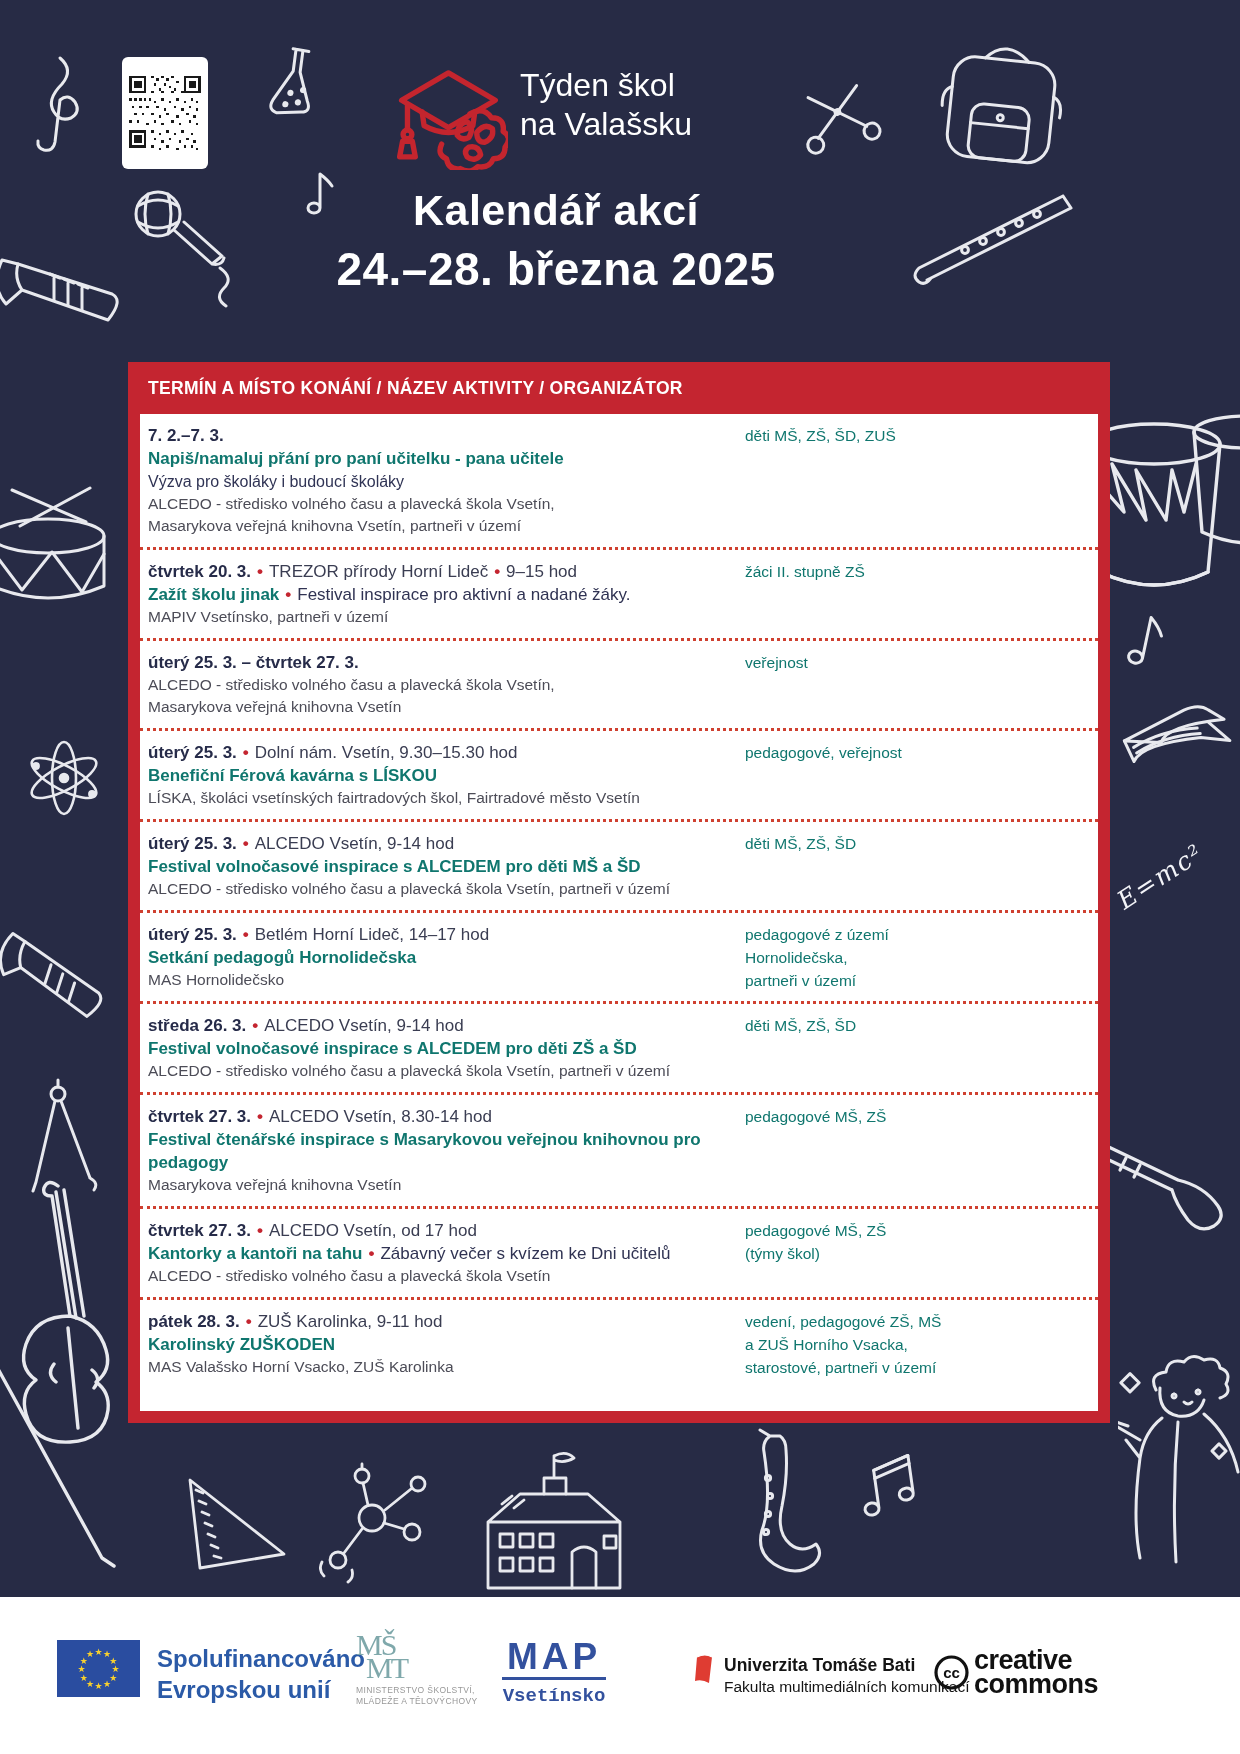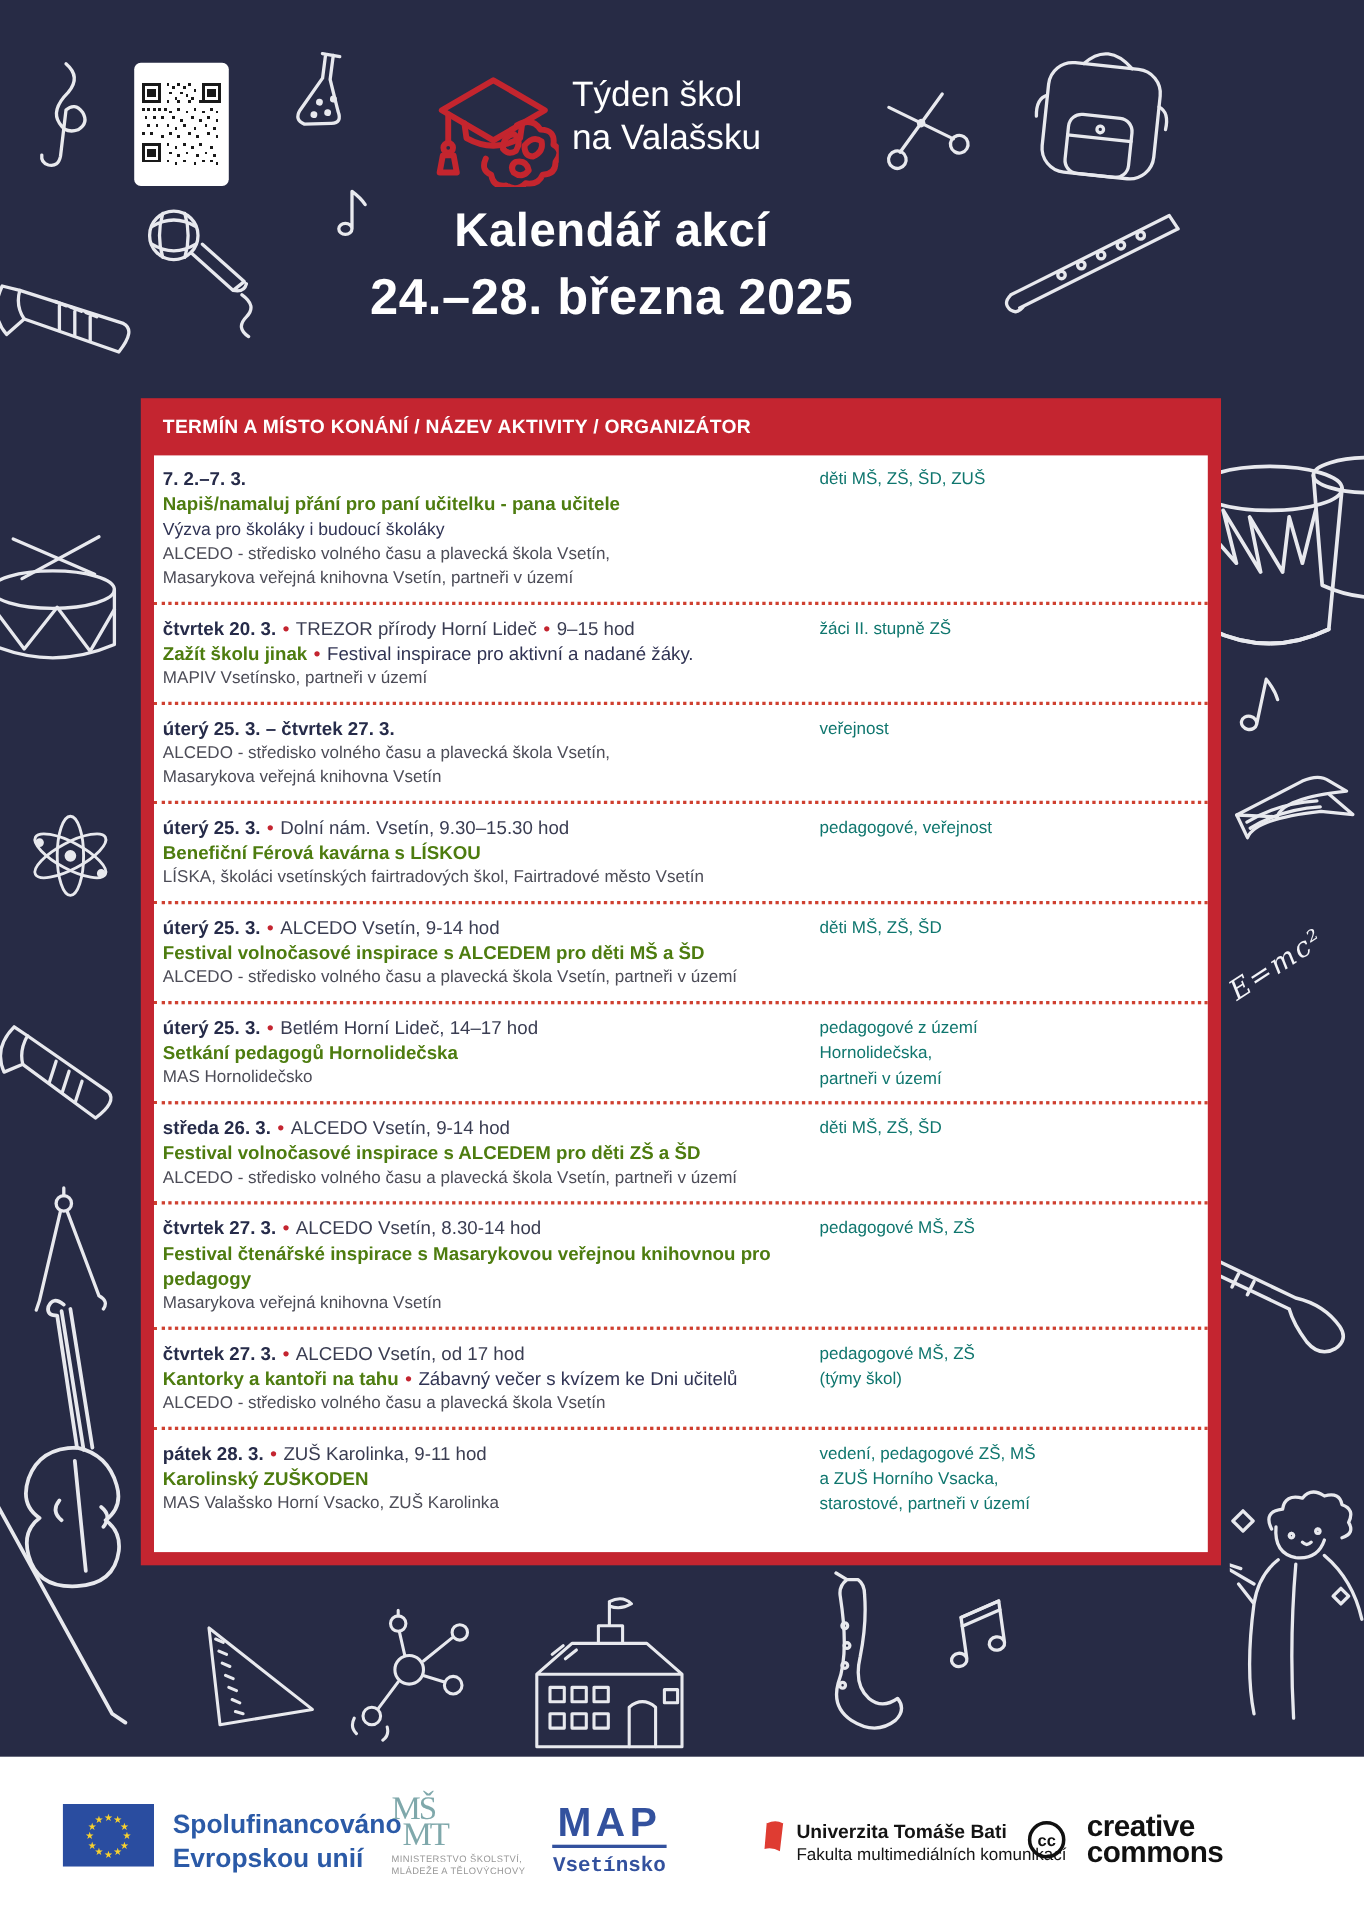--- a/index.html
+++ b/index.html
@@ -23,21 +23,21 @@
   .th1,.th2{position:absolute;top:16px;color:#fff;font-weight:700;font-size:17.5px;letter-spacing:0.3px;}
   .th1{left:8px;} .th2{left:605px;margin-top:46px;}
   .tbody{background:#fff;height:997px;box-sizing:border-box;overflow:hidden;}
   .row{position:relative;padding:10px 0 10px 8px;}
   .row + .row{border-top:3px dotted #cf4030;}
   .left{width:578px;}
   .line1,.titleline{font-size:17px;line-height:23px;color:#3a3d52;}
   .date{font-weight:700;color:#262b49;}
   .loc{color:#3a3d52;}
   .bullet{color:#c42530;font-weight:700;margin:0 6px;}
-  .etitle{font-weight:700;color:#4d7c0f;}
+  .etitle{font-weight:700;color:#0f766e;}
   .etitle-rest{color:#303353;}
   .subtitle{font-size:16px;line-height:23px;color:#303455;}
   .org{font-size:15.5px;line-height:22px;color:#4c4c57;}
   .rec{position:absolute;left:605px;top:10px;width:355px;font-size:15.5px;line-height:23px;color:#0f766e;}
   
   .footer{position:absolute;left:0;top:1597px;width:1240px;height:157px;background:#fff;z-index:4;}
   .eu-flag{position:absolute;left:57px;top:43px;}
   .eu-text{position:absolute;left:157px;top:46px;font-size:24px;line-height:31px;font-weight:700;color:#2b5aa7;}
   .msmt{position:absolute;left:356px;top:36px;width:130px;}
   .msmt-mono{font-family:"Liberation Serif",serif;color:#7fa8ab;font-size:30px;line-height:23px;letter-spacing:-2px;font-weight:400;}
@@ -45,21 +45,21 @@
   .msmt-cap{margin-top:6px;font-size:8.5px;line-height:11px;color:#989898;letter-spacing:0.4px;}
   .map{position:absolute;left:500px;top:43px;width:108px;text-align:center;color:#33519e;}
   .map-acronym{font-size:37px;font-weight:700;letter-spacing:4px;line-height:34px;}
   .map-line{border-top:3px solid #33519e;margin:3px 2px 5px;}
   .map-region{font-family:"Liberation Mono",monospace;font-size:19px;font-weight:700;}
   .utb{position:absolute;left:693px;top:57px;display:flex;}
   .utb-text{margin-left:9px;color:#141414;}
   .utb-l1{font-size:17.5px;font-weight:700;line-height:22px;}
   .utb-l2{font-size:15.5px;line-height:21px;}
   .cc{position:absolute;left:933px;top:51px;display:flex;align-items:center;color:#111;}
-  .cc-text{margin-left:18px;font-size:27px;font-weight:800;line-height:24px;letter-spacing:-0.5px;}
+  .cc-text{margin-left:4px;font-size:27px;font-weight:800;line-height:24px;letter-spacing:-0.5px;}
 </style>
 </head>
 <body>
 
 <div class="poster">
 
   <svg class="dd" style="left:26px;top:52px" width="66" height="102" viewBox="0 0 66 102">
     <g stroke="#f3f4f8" stroke-width="3" fill="none" stroke-linecap="round" stroke-linejoin="round" opacity=".95">
       <path d="M34 6 q14 12 2 26 q-16 16 -8 28 q6 10 17 6 q10 -6 4 -16 q-7 -9 -15 -2 l-5 42 q-2 10 -11 8 q-7 -2 -6 -9"></path>
     </g>

